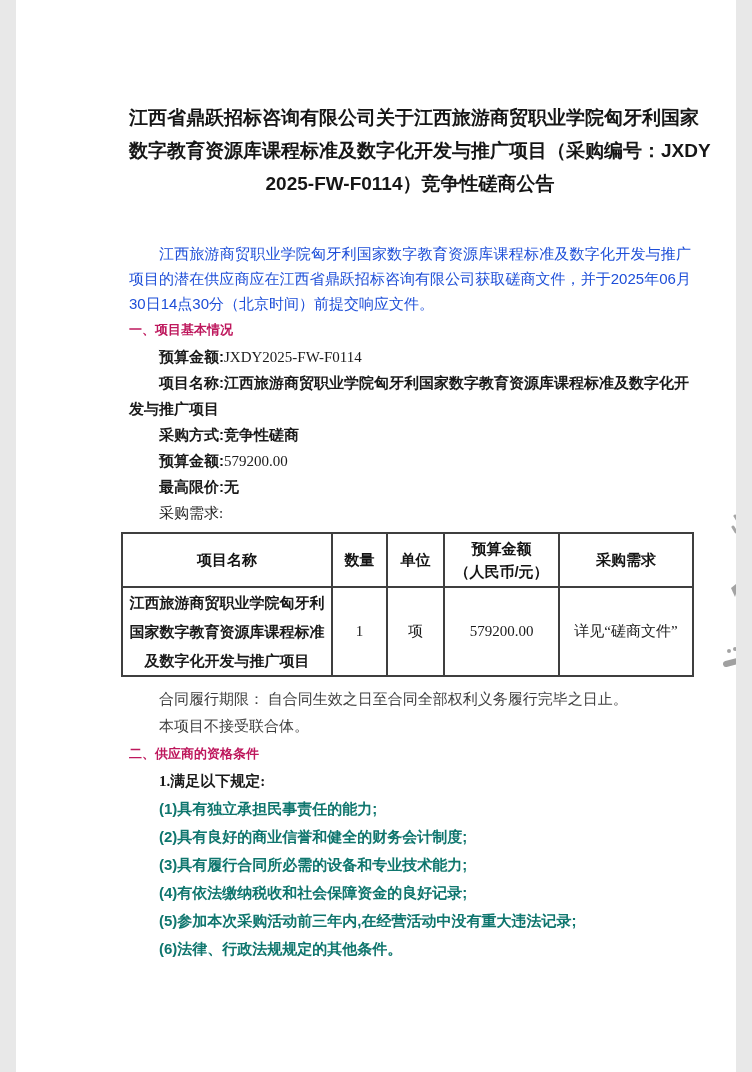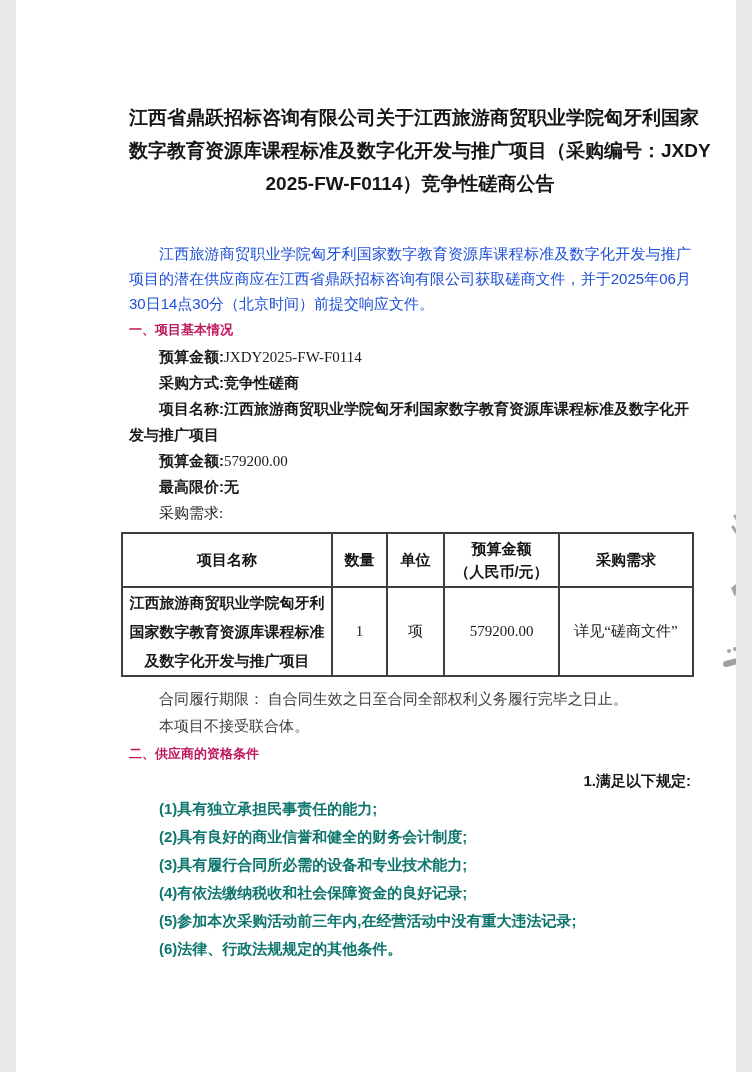--- a/index.html
+++ b/index.html
@@ -58,22 +58,22 @@
   }
   .cell-serif{font-family:"Liberation Serif","DejaVu Serif",serif;font-weight:400;}
 
   .after-line{
     margin:0;font-family:"Liberation Serif","DejaVu Serif",serif;
     font-size:15px;line-height:27px;text-indent:2em;color:#404040;
   }
   .after-first{margin-top:9px;}
   .h2{line-height:27.5px;}
   .rule-intro{
-    margin:0;font-family:Liberation Sans, sans-serif;
-    font-weight:700;font-size:15px;line-height:28px;text-indent:2em;text-align:right;
+    margin:0;font-family:Liberation Serif, serif;
+    font-weight:700;font-size:15px;line-height:28px;text-indent:2em;
   }
   .req{
     margin:0;font-family:"Liberation Sans","DejaVu Sans",sans-serif;
     font-weight:700;font-size:15px;line-height:28px;text-indent:2em;color:#0f766e;
   }
 
   .hand-marks{position:absolute;left:688px;top:470px;}
 </style>
 </head>
 <body>
@@ -86,23 +86,23 @@
       <span class="title-line">数字教育资源库课程标准及数字化开发与推广项目（采购编号：JXDY</span>
       <span class="title-line">2025-FW-F0114）竞争性磋商公告</span>
     </h1>
 
     <p class="intro">江西旅游商贸职业学院匈牙利国家数字教育资源库课程标准及数字化开发与推广项目的潜在供应商应在江西省鼎跃招标咨询有限公司获取磋商文件，并于2025年06月30日14点30分（北京时间）前提交响应文件。</p>
 
     <p class="h-section">一、项目基本情况</p>
 
     <p class="field"><span class="lbl">预算金额:</span><span class="val-r">JXDY2025-FW-F0114</span></p>
 
+    <p class="field"><span class="lbl">项目名称:</span><span class="val-b">江西旅游商贸职业学院匈牙利国家数字教育资源库课程标准及数字化开发与推广项目</span></p>
+
     <p class="field"><span class="lbl">采购方式:</span><span class="val-b">竞争性磋商</span></p>
-
-    <p class="field"><span class="lbl">项目名称:</span><span class="val-b">江西旅游商贸职业学院匈牙利国家数字教育资源库课程标准及数字化开发与推广项目</span></p>
 
     <p class="field"><span class="lbl">预算金额:</span><span class="val-r">579200.00</span></p>
 
     <p class="field"><span class="lbl">最高限价:</span><span class="val-b">无</span></p>
 
     <p class="field"><span class="val-r serif">采购需求:</span></p>
 
     <table class="ptable">
       <colgroup>
         <col style="width:210px">

